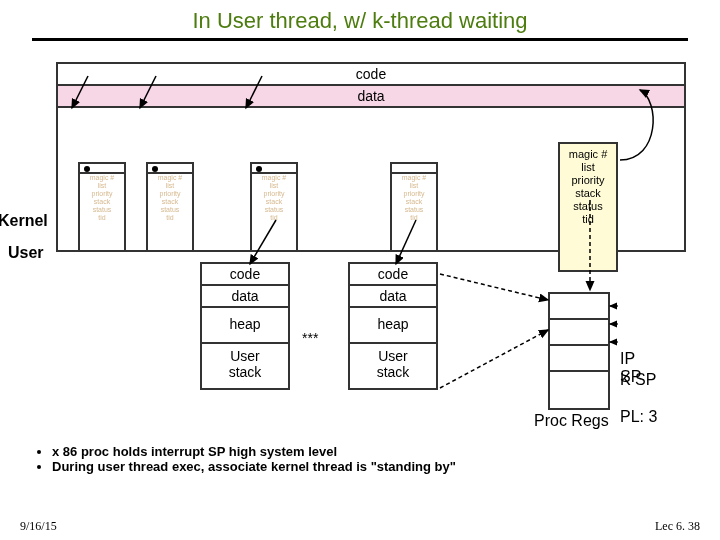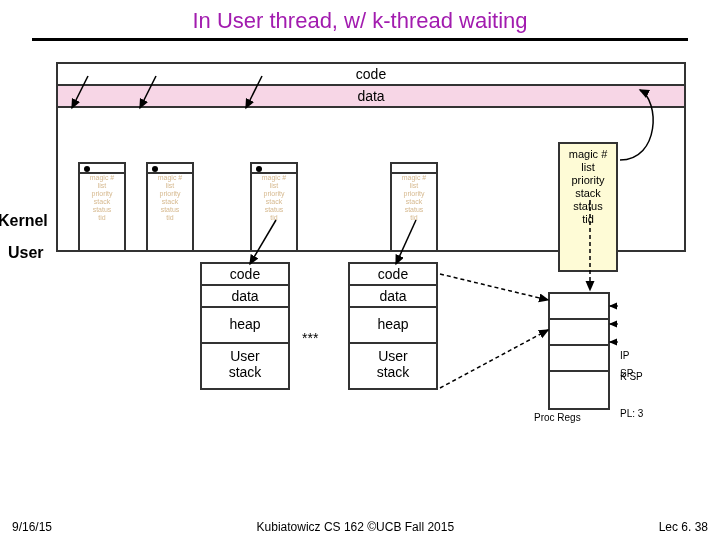--- a/index.html
+++ b/index.html
@@ -6,21 +6,21 @@
   body {
     width: 720px;
     height: 540px;
     font-family: "Comic Sans MS", cursive, sans-serif;
     background: #fff;
     position: relative;
     overflow: hidden;
   }
   .title {
     text-align: center;
-    color: #a21caf;
+    color: #4d7c0f;
     font-size: 22px;
     padding-top: 8px;
     font-weight: normal;
   }
   .hr {
     margin: 4px 32px 0 32px;
     border-top: 3px solid #000;
   }
   .stage {
     position: absolute;
@@ -94,37 +94,38 @@
     font-size: 14px;
     padding: 2px 0;
   }
   .proc-col .seg:last-child { border-bottom: none; }
   .asterisk {
     position: absolute;
     font-size: 14px;
   }
   .proclabel {
     position: absolute;
-    font-size: 10px;
+    font-size: 16px;
   }
   .bullets {
     position: absolute;
     font-size: 13px;
     font-weight: bold;
     left: 40px;
   }
   .bullets li { list-style: disc; margin-left: 12px; }
   .footer {
     position: absolute;
     bottom: 6px;
     left: 0; right: 0;
     font-size: 12px;
     display: flex;
     justify-content: space-between;
-    padding: 0 12px;
+    padding: 0 20px;
+    font-family: Liberation Serif, serif;
   }
   svg.arrows {
     position: absolute;
     left: 0; top: 0;
     width: 720px; height: 540px;
     pointer-events: none;
   }
   .dashed-stroke { stroke-dasharray: 4 3; }
 </style>
 </head>
@@ -203,20 +204,24 @@
     <div style="border-bottom:2px solid #333; height:26px;"></div>
     <div style="height:26px;"></div>
   </div>
   <div class="proclabel" style="left:534px; top:360px;">Proc Regs</div>
 
   <div class="proclabel" style="left:620px; top:298px;">IP</div>
   <div class="proclabel" style="left:620px; top:316px;">SP</div>
   <div class="proclabel" style="left:620px; top:319px;">K SP</div>
   <div class="proclabel" style="left:620px; top:356px;">PL: 3</div>
 
+  <ul class="bullets" style="top:392px;">
+    <li>x 86 proc holds interrupt SP high system level</li>
+    <li>During user thread exec, associate kernel thread is "standing by"</li>
+  </ul>
 
 </div>
 
 <svg class="arrows">
   <defs>
     <marker id="ah" markerWidth="8" markerHeight="8" refX="6" refY="3" orient="auto">
       <path d="M0,0 L7,3 L0,6 Z" fill="#000"></path>
     </marker>
   </defs>
 
@@ -235,15 +240,14 @@
   <line x1="276" y1="220" x2="250" y2="264" stroke="#000" stroke-width="1.5" marker-end="url(#ah)"></line>
   <line x1="416" y1="220" x2="396" y2="264" stroke="#000" stroke-width="1.5" marker-end="url(#ah)"></line>
 
   <line x1="618" y1="306" x2="610" y2="306" stroke="#000" stroke-width="1.2" marker-end="url(#ah)"></line>
   <line x1="618" y1="324" x2="610" y2="324" stroke="#000" stroke-width="1.2" marker-end="url(#ah)"></line>
   <line x1="618" y1="342" x2="610" y2="342" stroke="#000" stroke-width="1.2" marker-end="url(#ah)"></line>
 </svg>
 
 <div class="footer">
   <span>9/16/15</span>
-  <span>Kubiatowicz CS 162 ©UCB Fall 2015</span>
   <span>Lec 6. 38</span>
 </div>
 
 </body></html>

